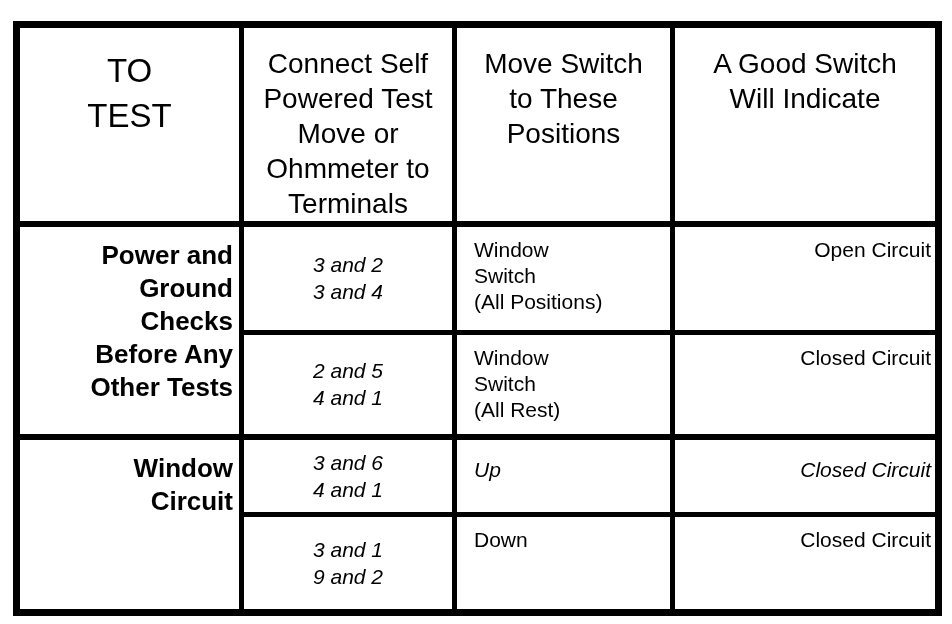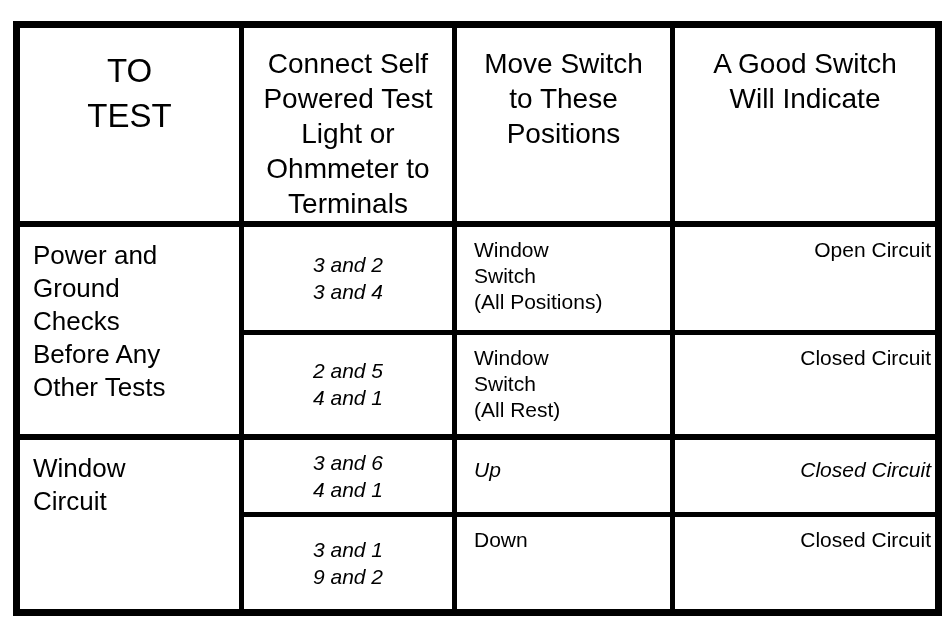--- a/index.html
+++ b/index.html
@@ -47,24 +47,24 @@
     letter-spacing: 0px;
   }
   thead th.to-test {
     font-size: 33px;
     line-height: 45px;
     padding-top: 20px;
   }
   tr.group-start td { border-top-width: 6px; }
   tr.sub-row td { border-top-width: 4px; }
   td.test-cell {
-    font-weight: normal;
+    font-weight: bold;
     font-size: 26px;
     line-height: 33px;
-    text-align: left;
+    text-align: right;
     vertical-align: top;
     padding: 12px 6px 0 13px;
   }
   td.terminals-cell {
     font-size: 21px;
     line-height: 27px;
     text-align: center;
     vertical-align: middle;
     padding: 0 4px;
     font-style: italic;
@@ -96,21 +96,21 @@
       <col style="width:213px">
       <col style="width:218px">
       <col style="width:266px">
     </colgroup>
     <thead>
       <tr style="height:198px">
         <th class="to-test">TO
 TEST</th>
         <th>Connect Self
 Powered Test
-Light or
+Move or
 Ohmmeter to
 Terminals</th>
         <th>Move Switch
 to These
 Positions</th>
         <th>A Good Switch
 Will Indicate</th>
       </tr>
     </thead>
     <tbody>

